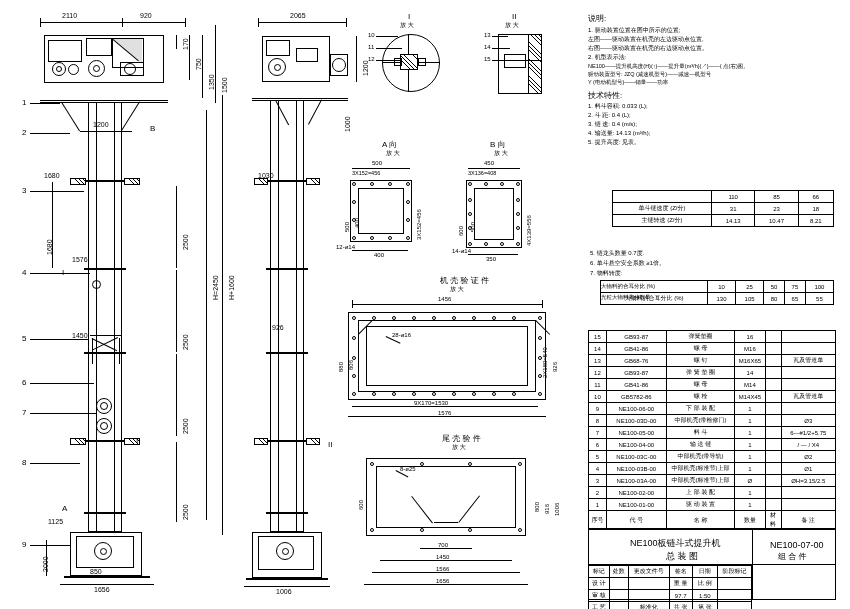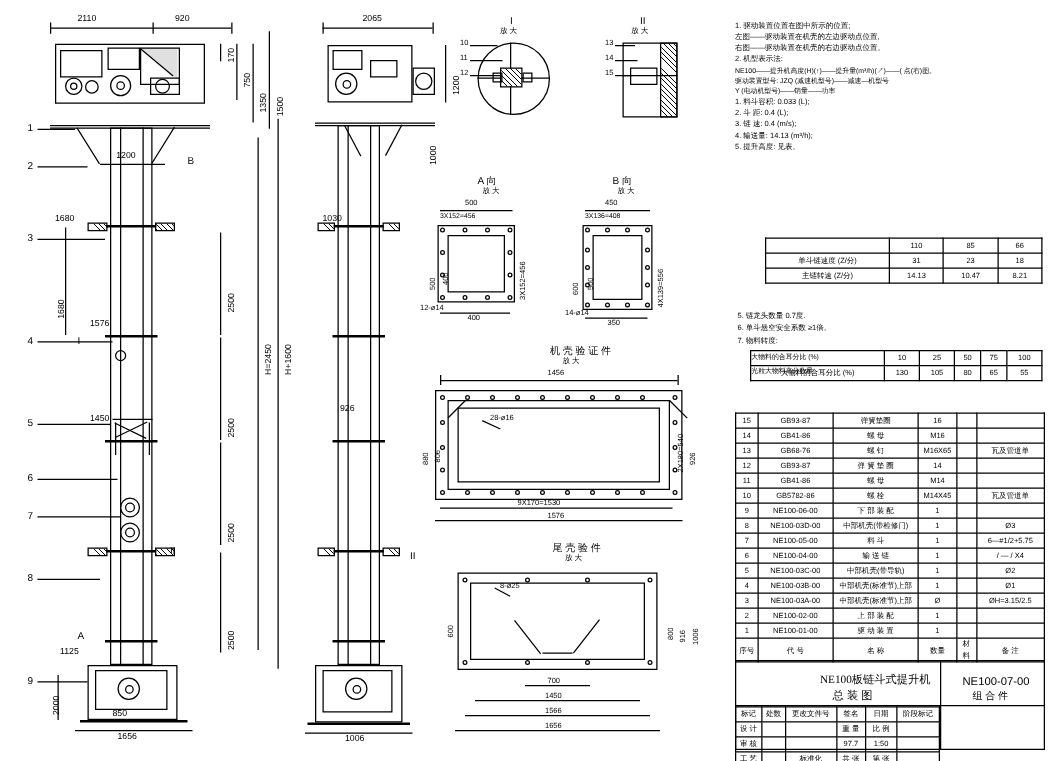--- a/index.html
+++ b/index.html
@@ -367,29 +367,31 @@
     <div class="txt6" style="left:438px;top:542px;">700</div>
     <div class="ln h" style="left:380px;top:560px;width:132px;"></div>
     <div class="txt6" style="left:436px;top:554px;">1450</div>
     <div class="ln h" style="left:372px;top:572px;width:148px;"></div>
     <div class="txt6" style="left:436px;top:566px;">1566</div>
     <div class="ln h" style="left:364px;top:584px;width:164px;"></div>
     <div class="txt6" style="left:436px;top:578px;">1656</div>
   </div>
 
   <div class="abs" style="left:588px;top:14px;width:252px;">
+    <div class="txt8" style="position:relative;left:0;top:0;">说明:</div>
     <div style="margin-top:4px;">
       <div class="txt6" style="position:relative;">1. 驱动装置位置在图中所示的位置;</div>
       <div class="txt6" style="position:relative;margin-top:2px;">    左图——驱动装置在机壳的左边驱动点位置,</div>
       <div class="txt6" style="position:relative;margin-top:2px;">    右图——驱动装置在机壳的右边驱动点位置。</div>
       <div class="txt6" style="position:relative;margin-top:2px;">2. 机型表示法:</div>
       <div class="txt5" style="position:relative;margin-top:2px;">    NE100——提升机高度(H)(↑)——提升量(m³/h)(↗)——( 点(右)图。</div>
       <div class="txt5" style="position:relative;margin-top:2px;">    驱动装置型号: JZQ (减速机型号)——减速—机型号</div>
       <div class="txt5" style="position:relative;margin-top:2px;">                Y (电动机型号)——销量——功率</div>
     </div>
+    <div class="txt8" style="position:relative;margin-top:6px;">技术特性:</div>
     <div style="margin-top:3px;">
       <div class="txt6" style="position:relative;margin-top:2px;">1. 料斗容积: 0.033 (L);</div>
       <div class="txt6" style="position:relative;margin-top:2px;">2. 斗  距: 0.4 (L);</div>
       <div class="txt6" style="position:relative;margin-top:2px;">3. 链  速: 0.4 (m/s);</div>
       <div class="txt6" style="position:relative;margin-top:2px;">4. 输送量: 14.13 (m³/h);</div>
       <div class="txt6" style="position:relative;margin-top:2px;">5. 提升高度: 见表。</div>
     </div>
   </div>
 
   <table class="tbl" style="position:absolute;left:612px;top:190px;width:222px;">
@@ -571,21 +573,21 @@
       <td>数量</td>
       <td>材  料</td>
       <td>备  注</td>
     </tr>
   </tbody>
     </table>
 
   <div class="bx" style="left:588px;top:528px;width:248px;height:72px;"></div>
   <div class="ln v" style="left:752px;top:528px;height:72px;"></div>
   <div class="ln h" style="left:588px;top:564px;width:248px;"></div>
-  <div class="txt9" style="left:656px;top:538px;font-family:Liberation Serif, serif;">NE100板链斗式提升机</div>
+  <div class="txt9" style="left:630px;top:538px;">NE100板链斗式提升机</div>
   <div class="txt9" style="left:666px;top:551px;">总 装 图</div>
   <div class="txt9" style="left:770px;top:540px;">NE100-07-00</div>
   <div class="txt8" style="left:778px;top:552px;">组 合 件</div>
 
   <table class="tbl" style="position:absolute;left:588px;top:565px;width:164px;">
     <tbody>
         <tr>
       <td style="width:20px;">标记</td>
       <td style="width:18px;">处数</td>
       <td style="width:44px;">更改文件号</td>

